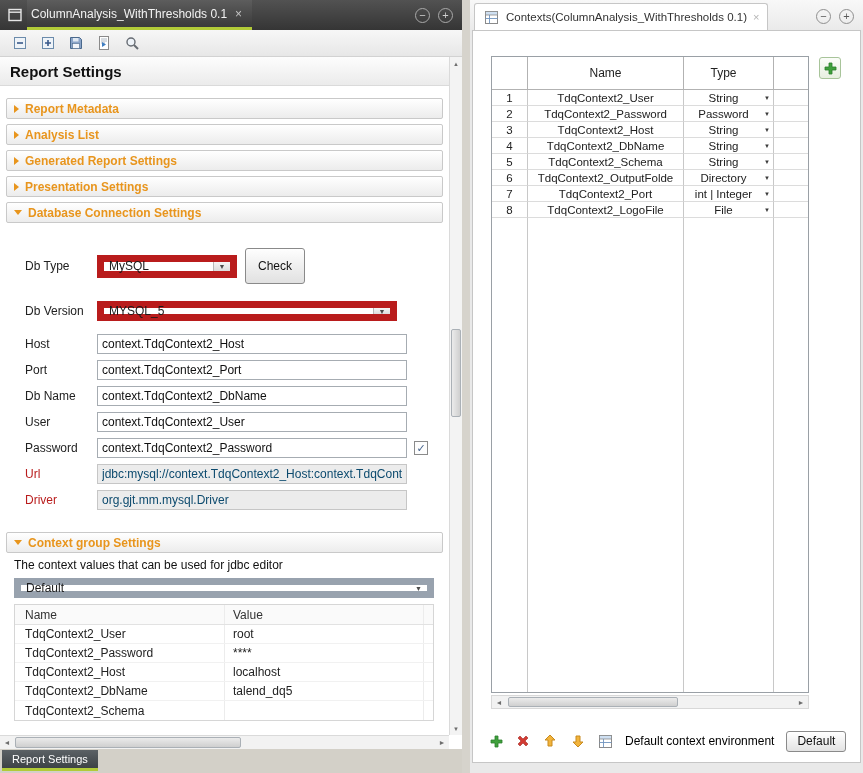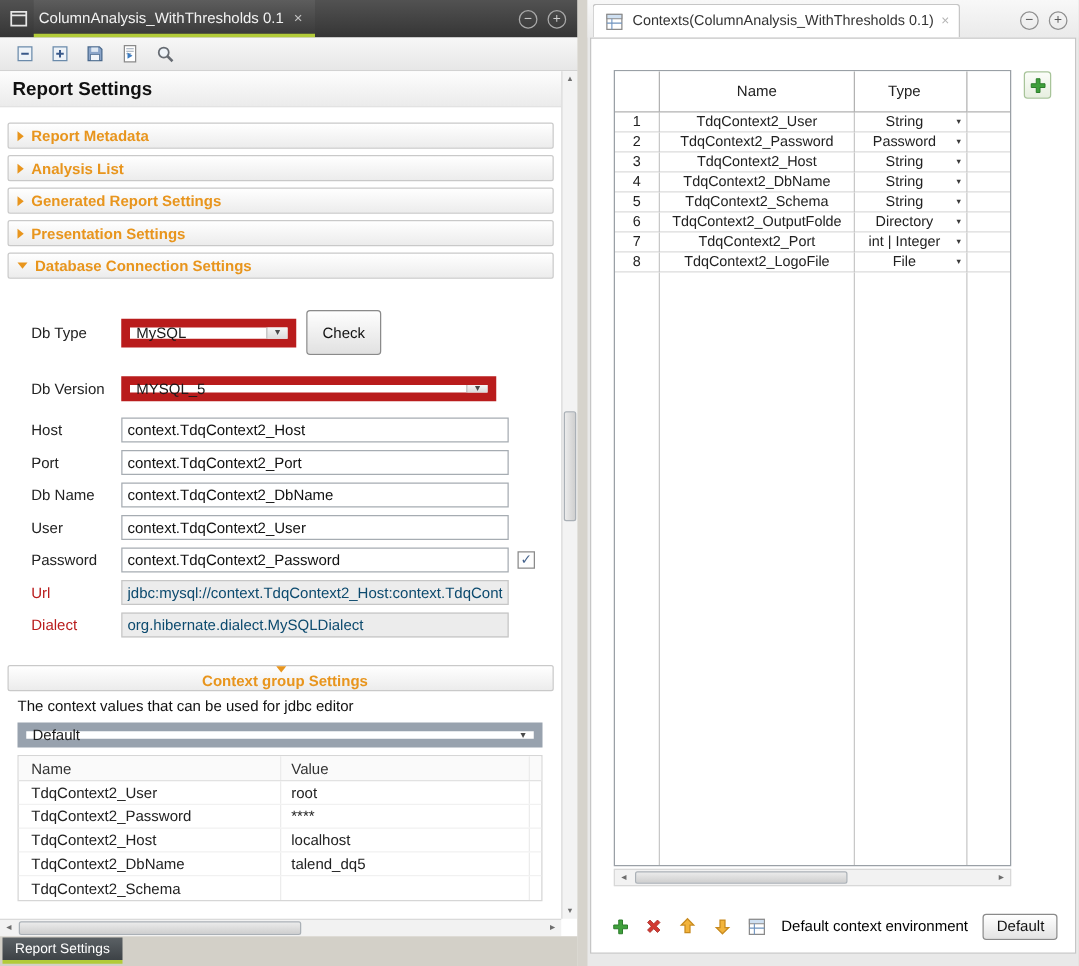--- a/index.html
+++ b/index.html
@@ -42,21 +42,21 @@
   .combo{display:flex;align-items:center;background:#fff;border:7px solid #b91c1c;height:20px;}
   .combo-text{flex:1;padding-left:5px;white-space:nowrap;overflow:hidden;}
   .combo-arrow{width:17px;height:100%;display:flex;align-items:center;justify-content:center;font-size:7px;color:#4a4a4a;}
   .combo-arrow.boxed{background:linear-gradient(#f5f5f5,#dcdcdc);border-left:1px solid #b8b8b8;}
   .dbtype{width:140px;height:23px;}
   .dbversion{width:300px;}
   .check-btn{margin-left:8px;height:36px;padding:0 12px;border:1px solid #8a8a8a;border-radius:3px;background:linear-gradient(#fefefe,#e1e1e1);font:12px "Liberation Sans",sans-serif;color:#111;}
   .pw-check{width:14px;height:14px;border:1px solid #8a8a8a;background:#fdfdfd;margin-left:7px;font-size:11px;line-height:1;color:#44628c;display:flex;align-items:center;justify-content:center;}
 
   .cg-block{margin-top:22px;}
-  .cg-bar{margin:0 6px;flex-direction:column;}
+  .cg-bar{margin:0 6px;}
   .cg-desc{padding:5px 0 6px 14px;color:#111;}
   .cg-combo{margin-left:14px;width:420px;border-color:#98a2ae;}
   .cg-table{margin:6px 0 0 14px;width:420px;border:1px solid #d6d6d6;background:#fff;}
   .cg-head{display:flex;height:20px;align-items:center;background:#fafafa;border-bottom:1px solid #e2e2e2;color:#333;}
   .cg-row{display:flex;height:19px;align-items:center;border-bottom:1px solid #f1f1f1;color:#222;}
   .cg-row:last-child{border-bottom:none;}
   .cg-c1{width:210px;padding-left:10px;border-right:1px solid #ececec;align-self:stretch;display:flex;align-items:center;white-space:nowrap;overflow:hidden;}
   .cg-c2{flex:1;padding-left:8px;align-self:stretch;display:flex;align-items:center;white-space:nowrap;overflow:hidden;}
   .cg-c3{width:10px;border-left:1px solid #ececec;align-self:stretch;}
 
@@ -232,22 +232,22 @@
         <div class="frow">
           <span class="flabel">Password</span>
           <input class="finput" readonly="" value="context.TdqContext2_Password" style="">
           <span class="pw-check">✓</span>
         </div>
         <div class="frow">
           <span class="flabel dim">Url</span>
           <input class="finput dim" readonly="" value="jdbc:mysql://context.TdqContext2_Host:context.TdqCont" style="">
         </div>
         <div class="frow">
-          <span class="flabel dim">Dialect</span>
-          <input class="finput dim" readonly="" value="org.hibernate.dialect.MySQLDialect" style="">
+          <span class="flabel dim">Driver</span>
+          <input class="finput dim" readonly="" value="org.gjt.mm.mysql.Driver" style="">
         </div>
       </div>
 
       <div class="cg-block">
         <div class="sec-bar cg-bar">
           <span class="tri down"></span>
           <span class="sec-label">Context group Settings</span>
         </div>
         <div class="cg-desc">The context values that can be used for jdbc editor</div>
         <div class="combo cg-combo">

